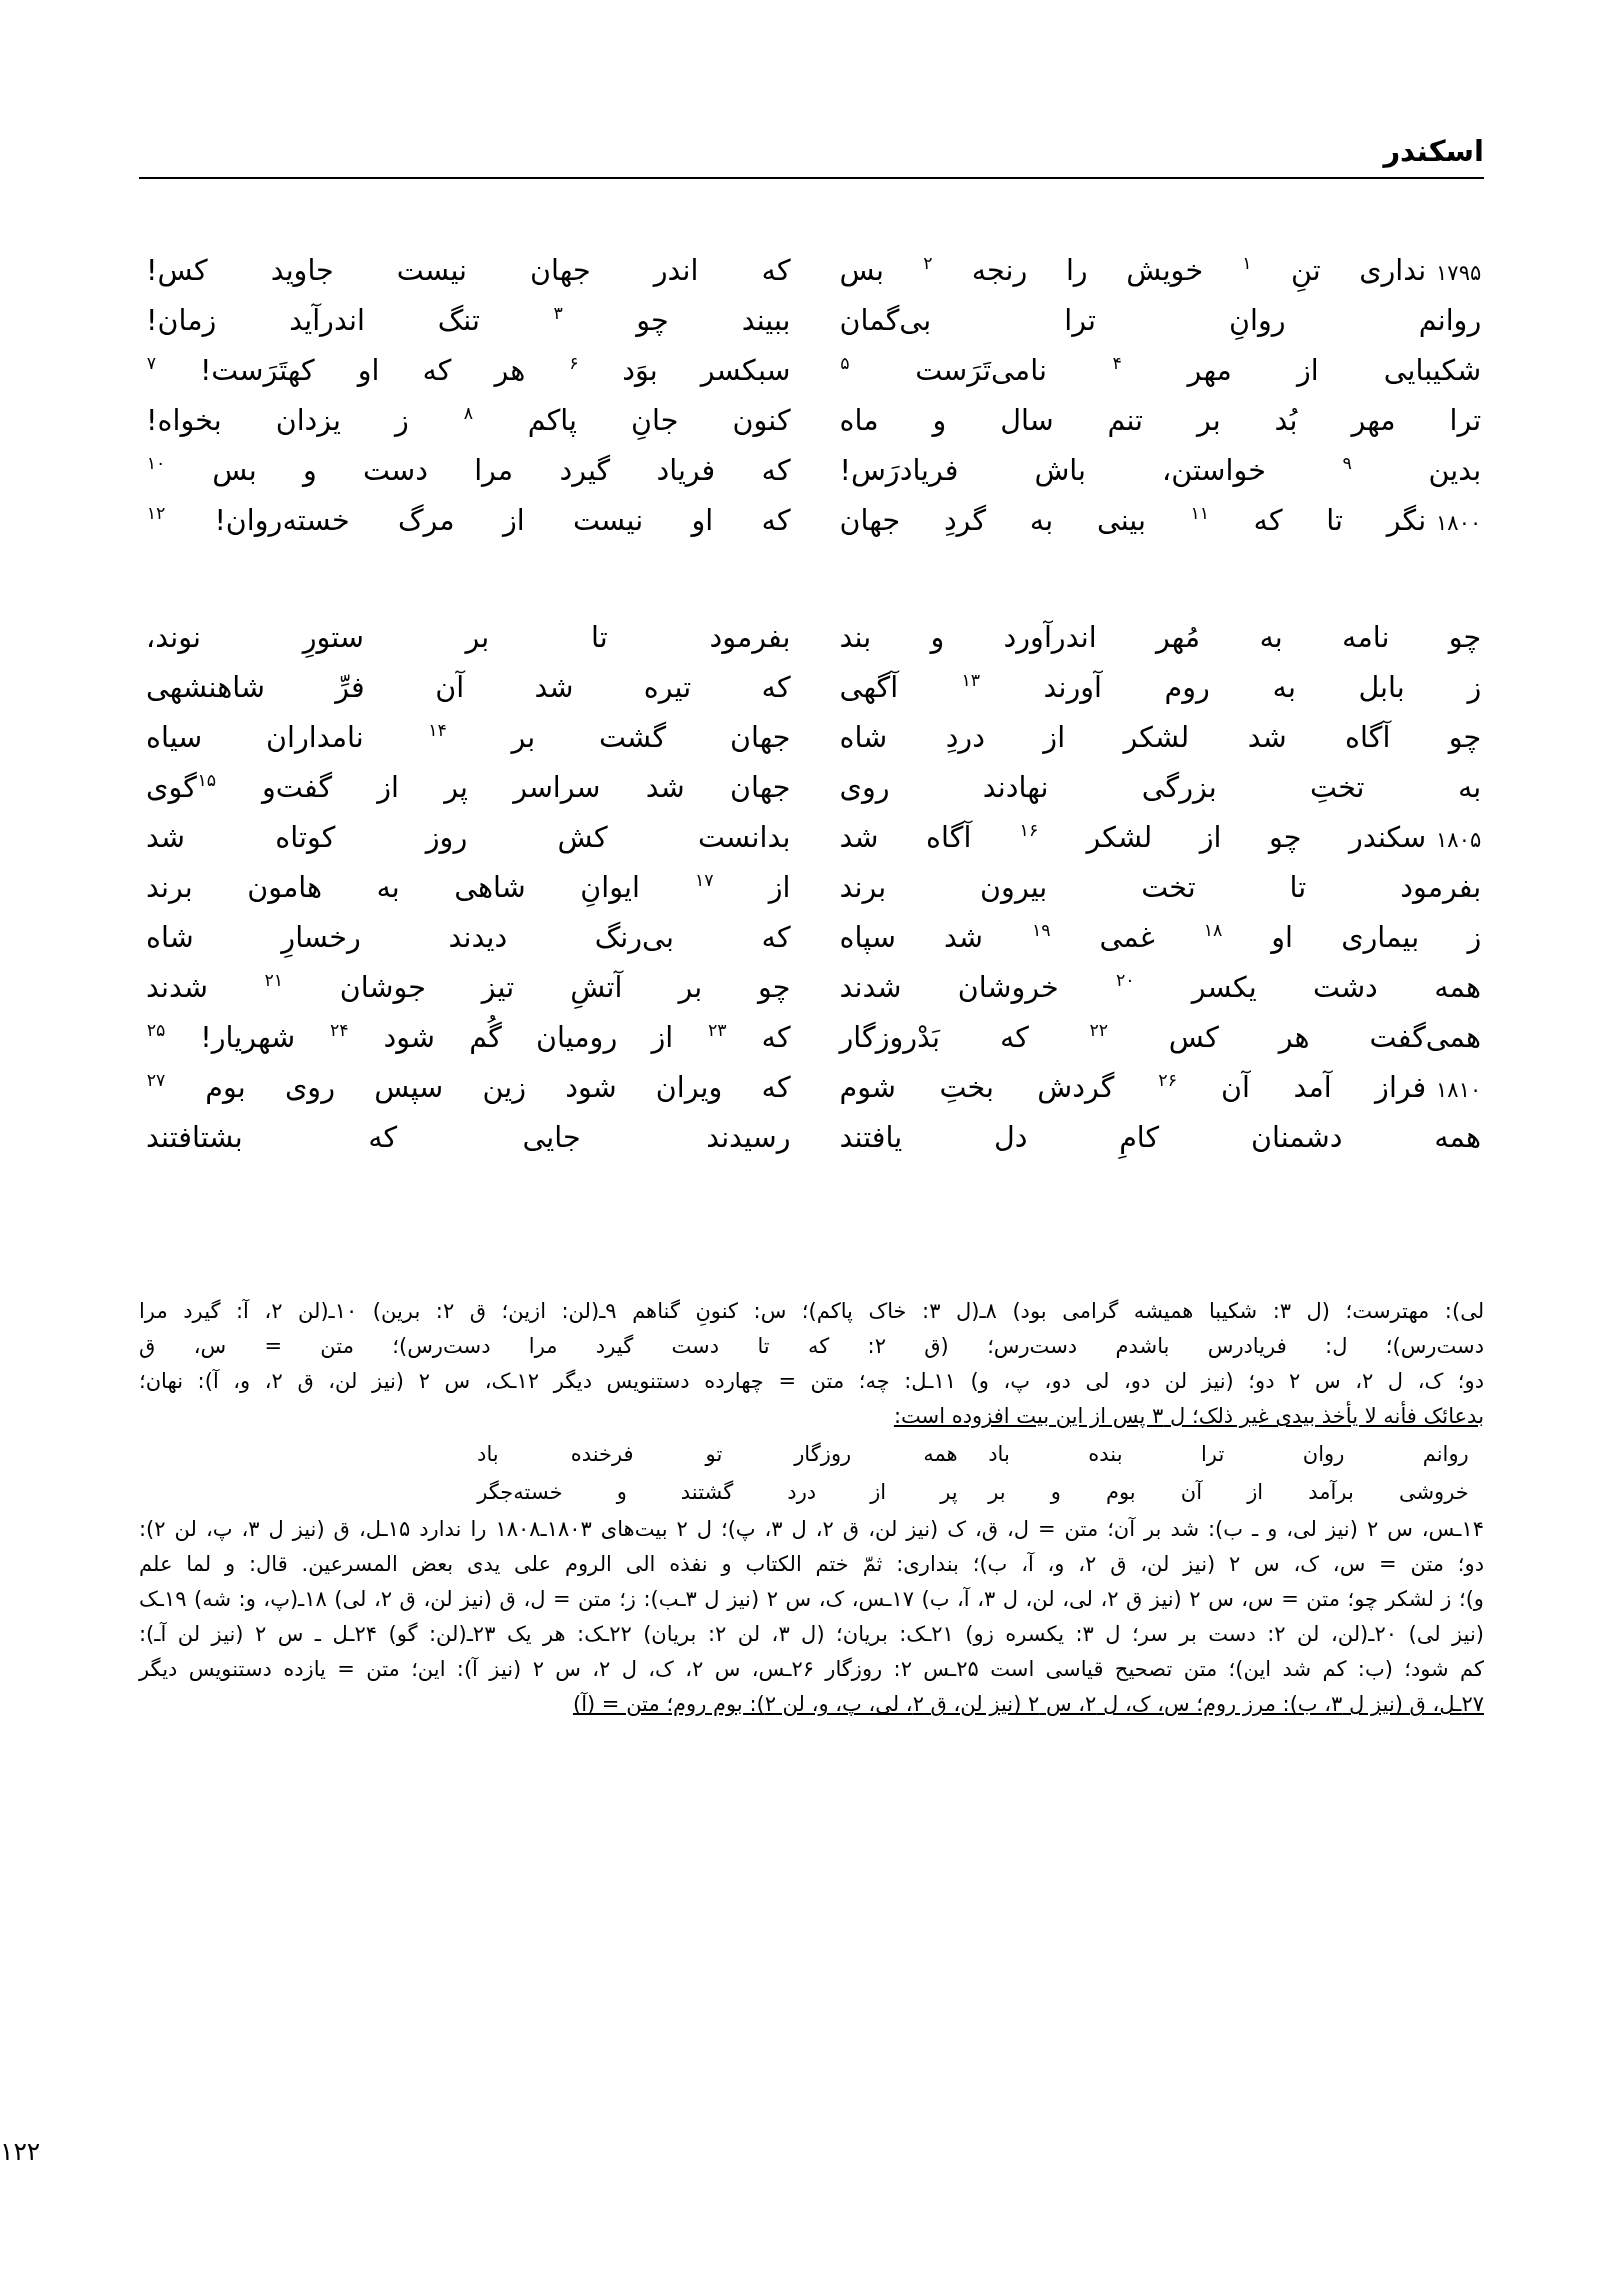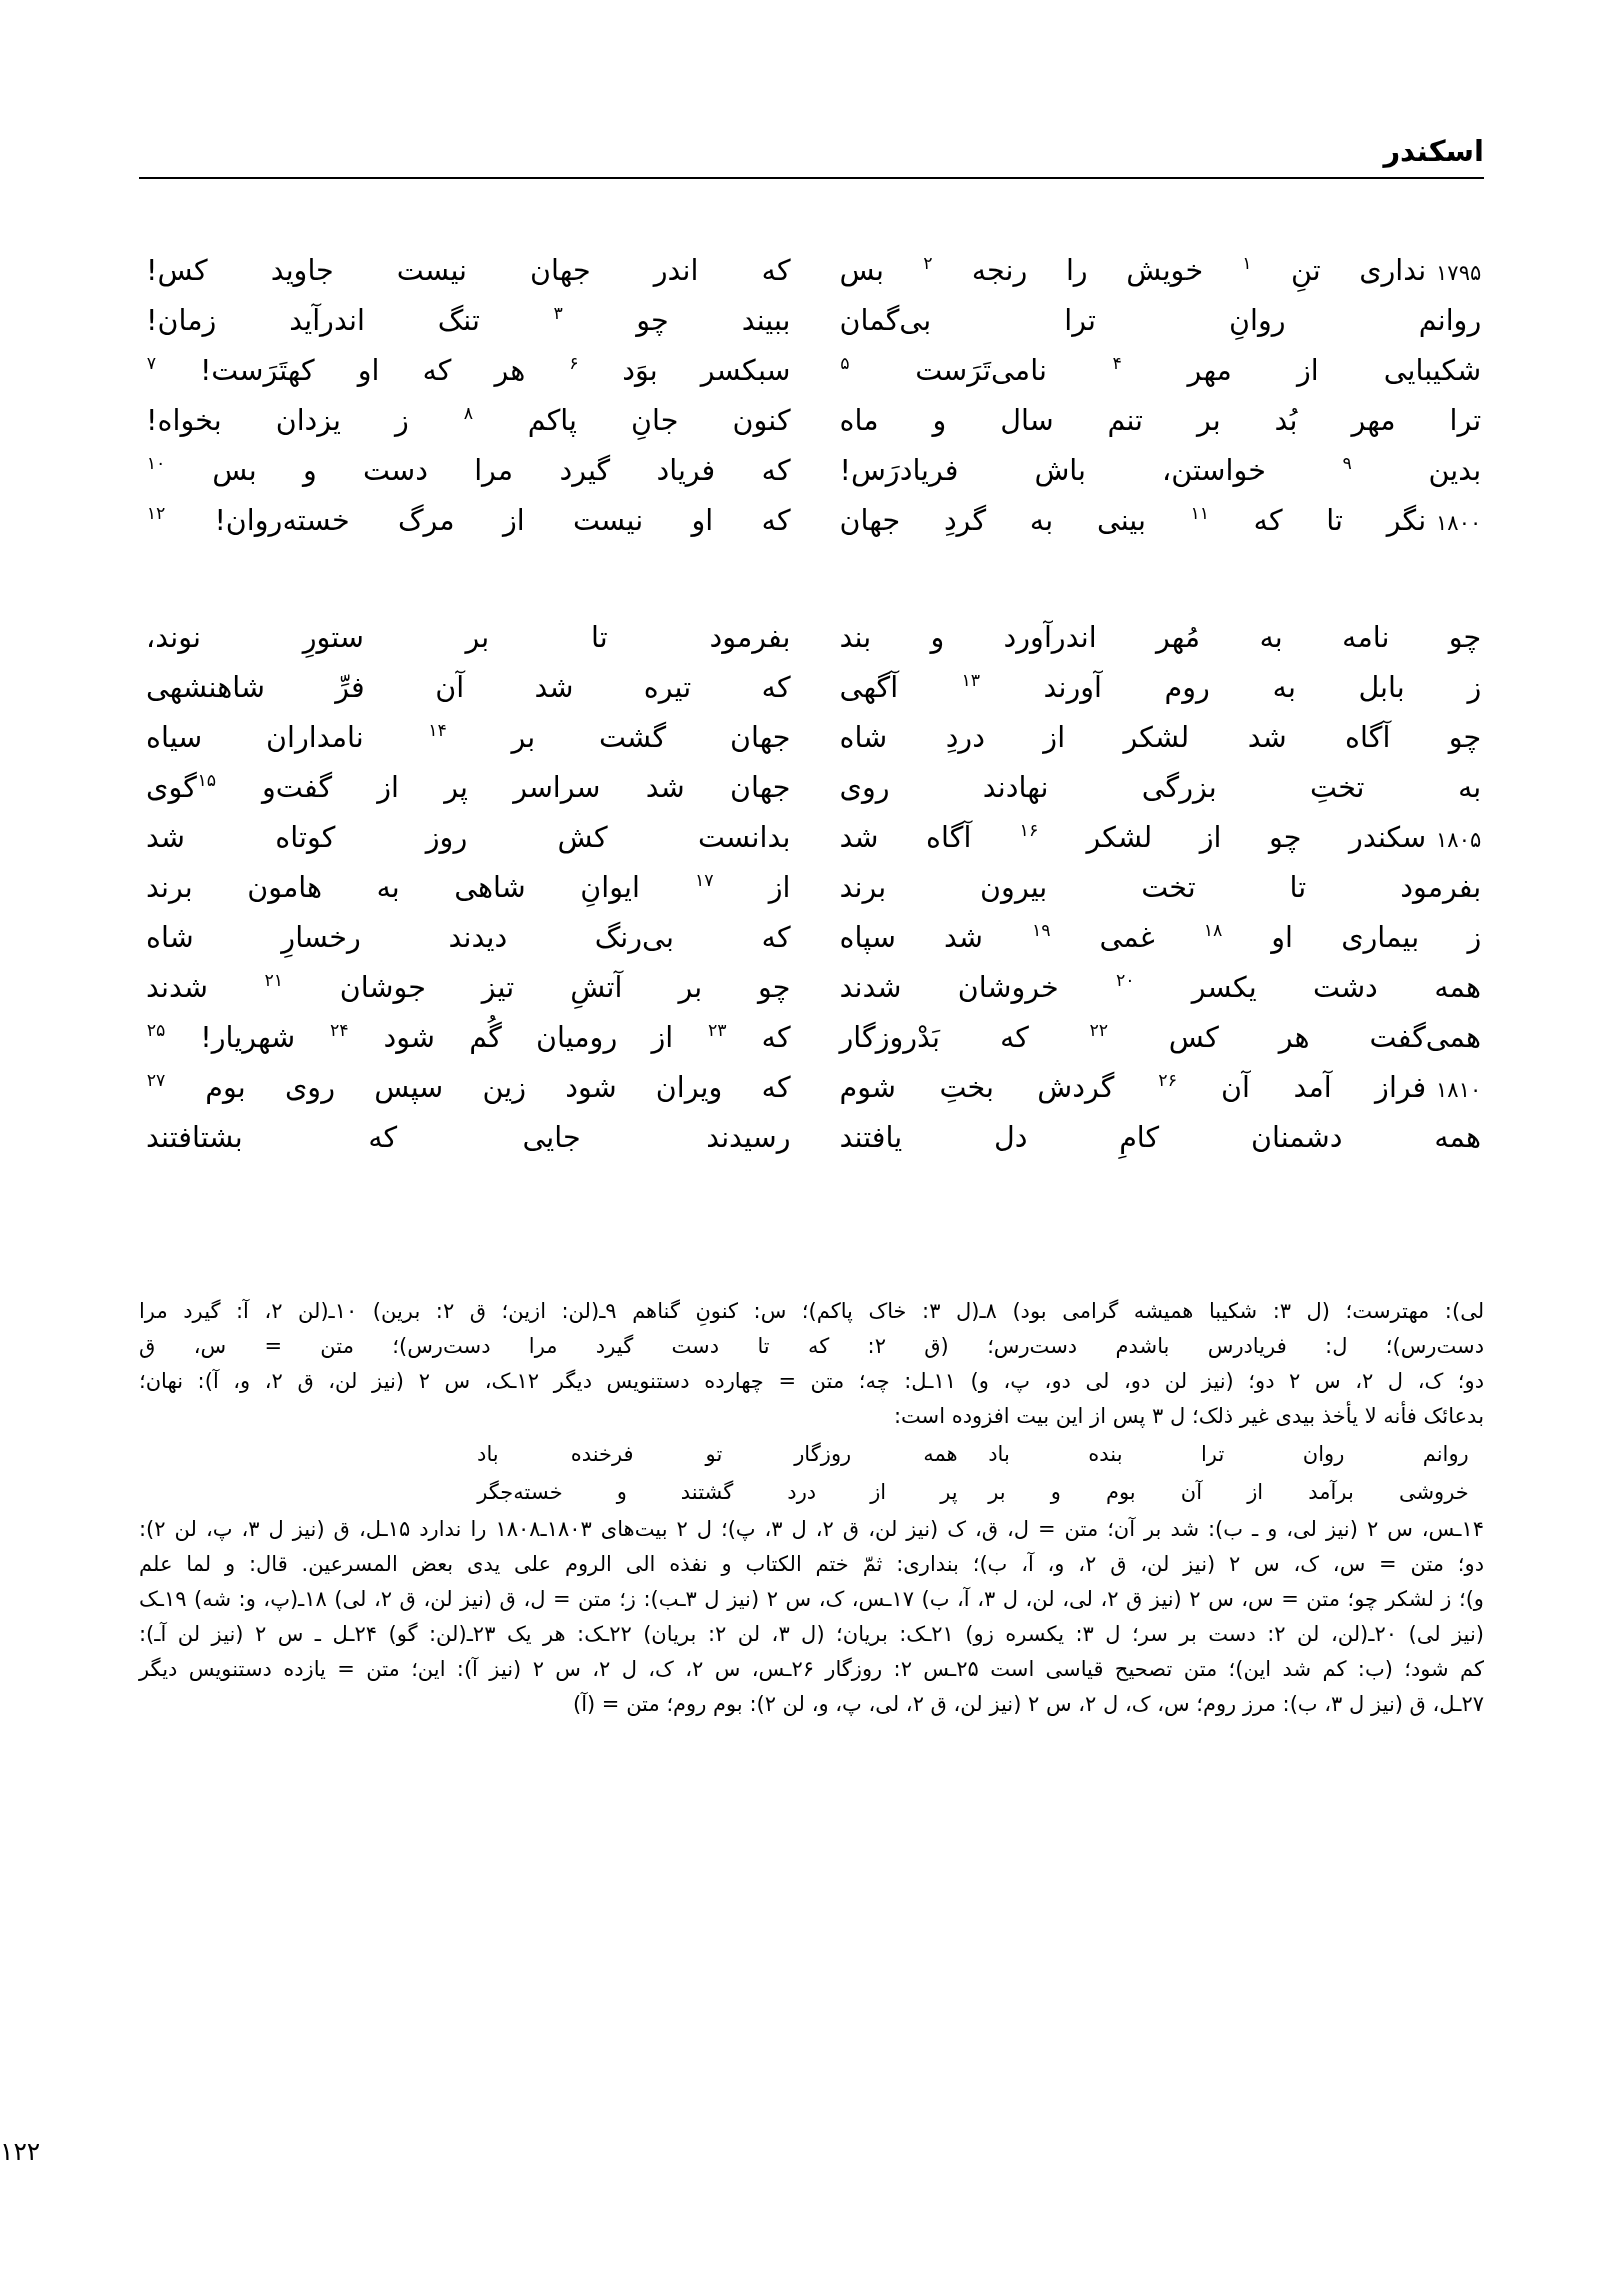--- a/index.html
+++ b/index.html
@@ -111,21 +111,21 @@
     left: 139px;
     font-size: 21px;
     line-height: 35px;
     text-align: justify;
   }
   .apparatus p {
     margin: 0;
     text-align: justify;
     text-align-last: justify;
   }
-  .apparatus p.last-free { text-align-last: right; }
+  .apparatus p.last-free { text-align-last: right; text-decoration: underline; }
 
   .inset-beyt {
     display: flex;
     flex-direction: row;
     width: 76%;
     margin: 2.8px 0 2.8px auto;
     height: 35px;
   }
   .inset-beyt .ihem {
     width: 50%;

